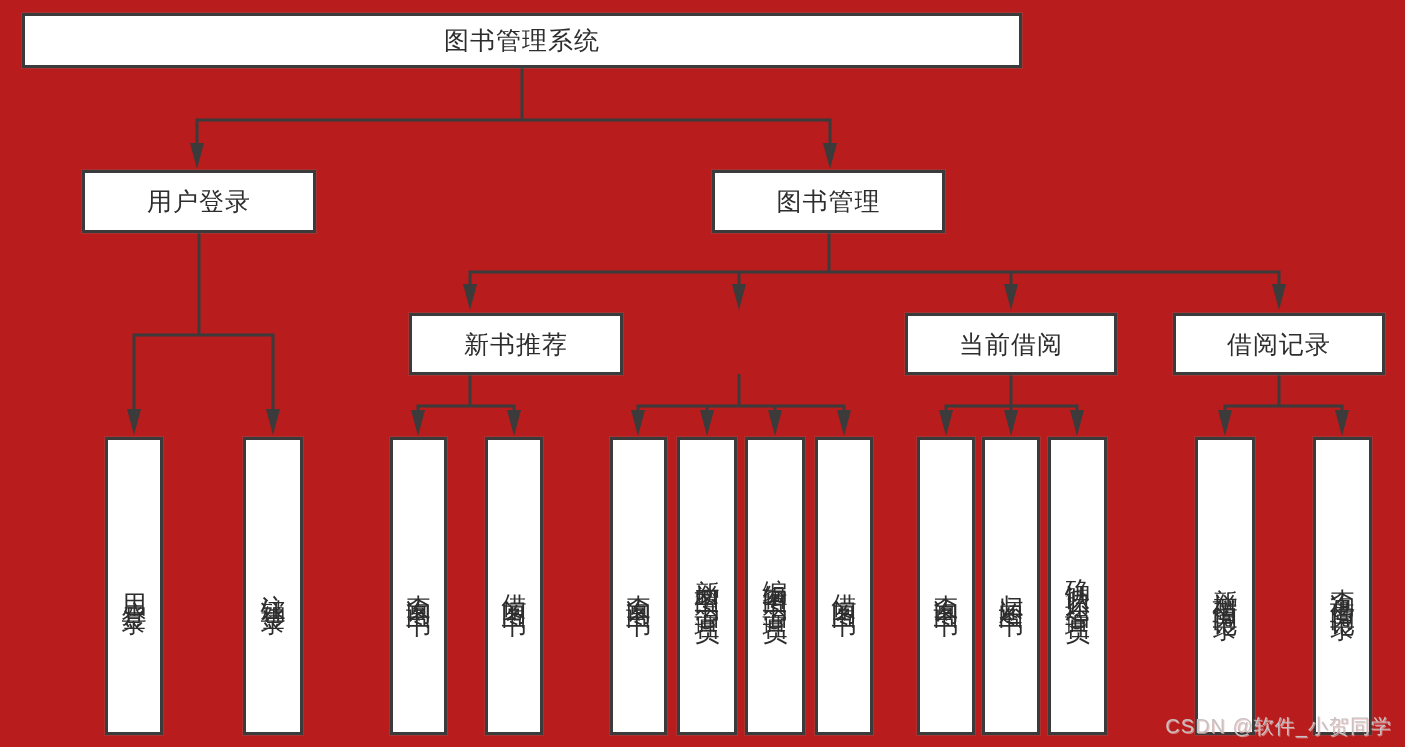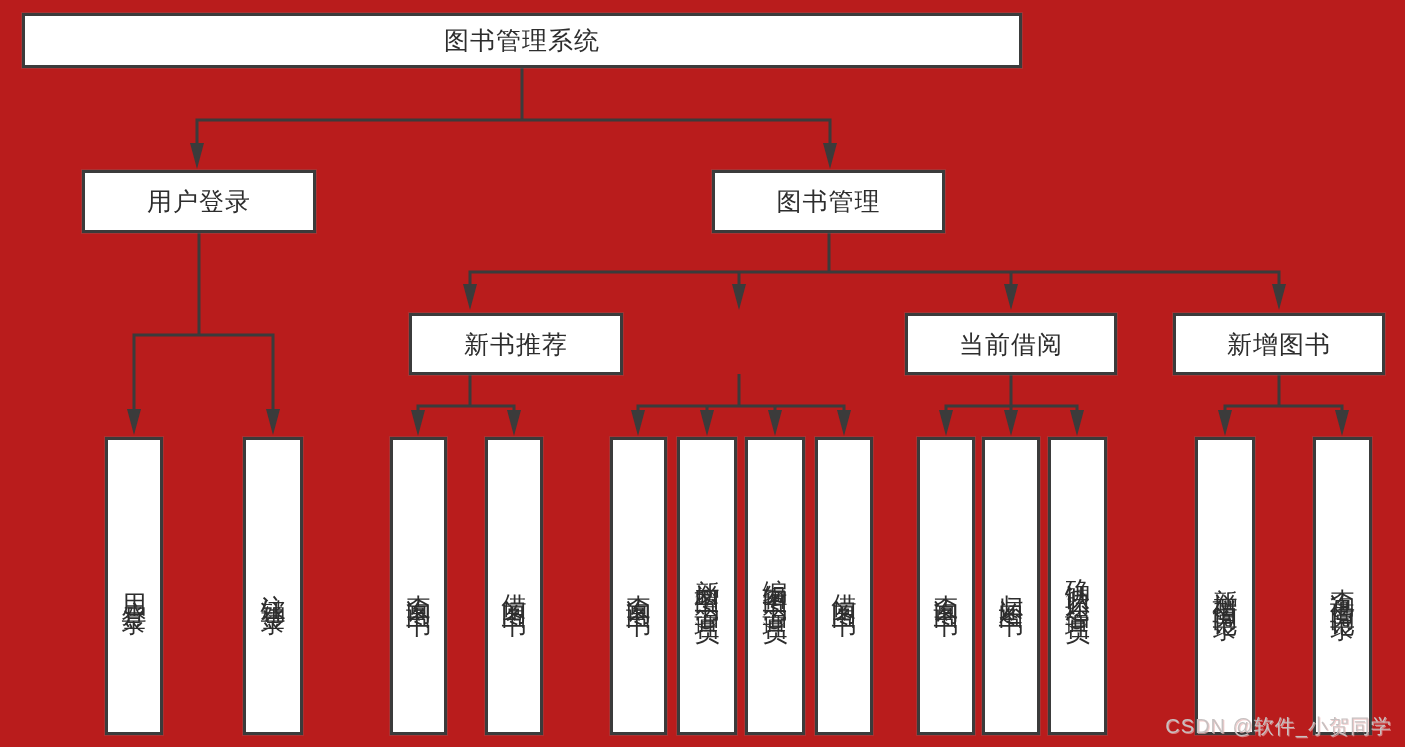--- a/index.html
+++ b/index.html
@@ -121,21 +121,21 @@
     <span>图书管理</span>
   </div>
 
   <div class="node h" style="left:363px; top:313px; width:214px; height:62px;margin-left:46px;">
     <span>新书推荐</span>
   </div>
   <div class="node h" style="left:905px; top:313px; width:212px; height:62px;">
     <span>当前借阅</span>
   </div>
   <div class="node h" style="left:1173px; top:313px; width:212px; height:62px;">
-    <span>新增图书</span>
+    <span>借阅记录</span>
   </div>
 
   <div class="node v" style="left:105px; top:437px; width:58px; height:298px;">
     <span>用户登录</span>
   </div>
   <div class="node v" style="left:243px; top:437px; width:60px; height:298px;">
     <span>注销登录</span>
   </div>
   <div class="node v" style="left:390px; top:437px; width:57px; height:298px;">
     <span>查询图书</span>

